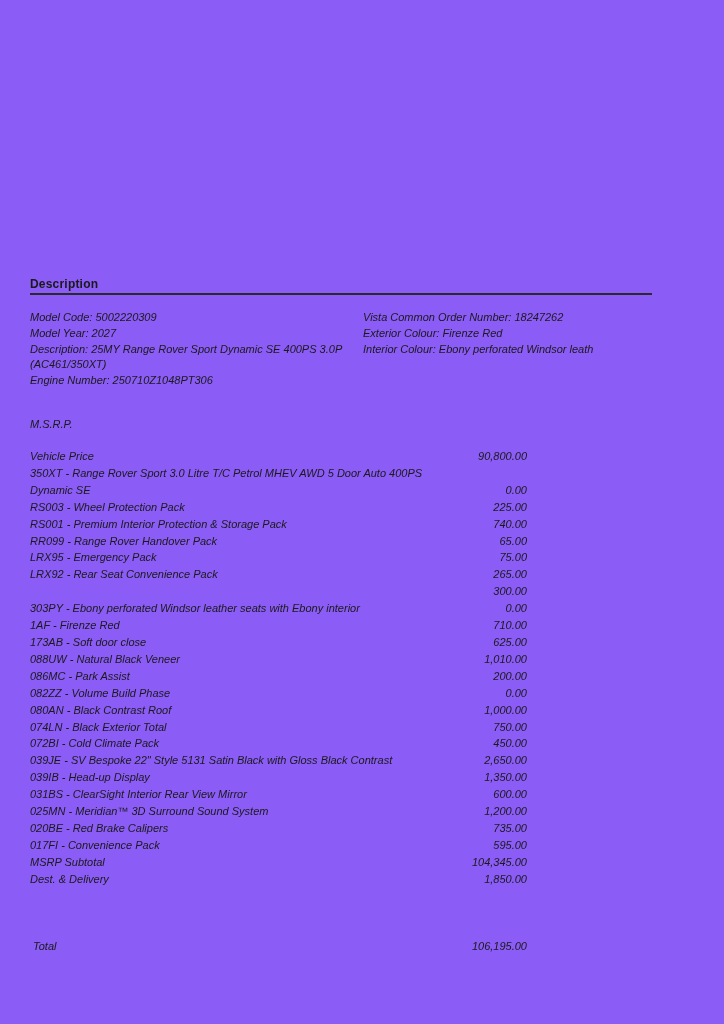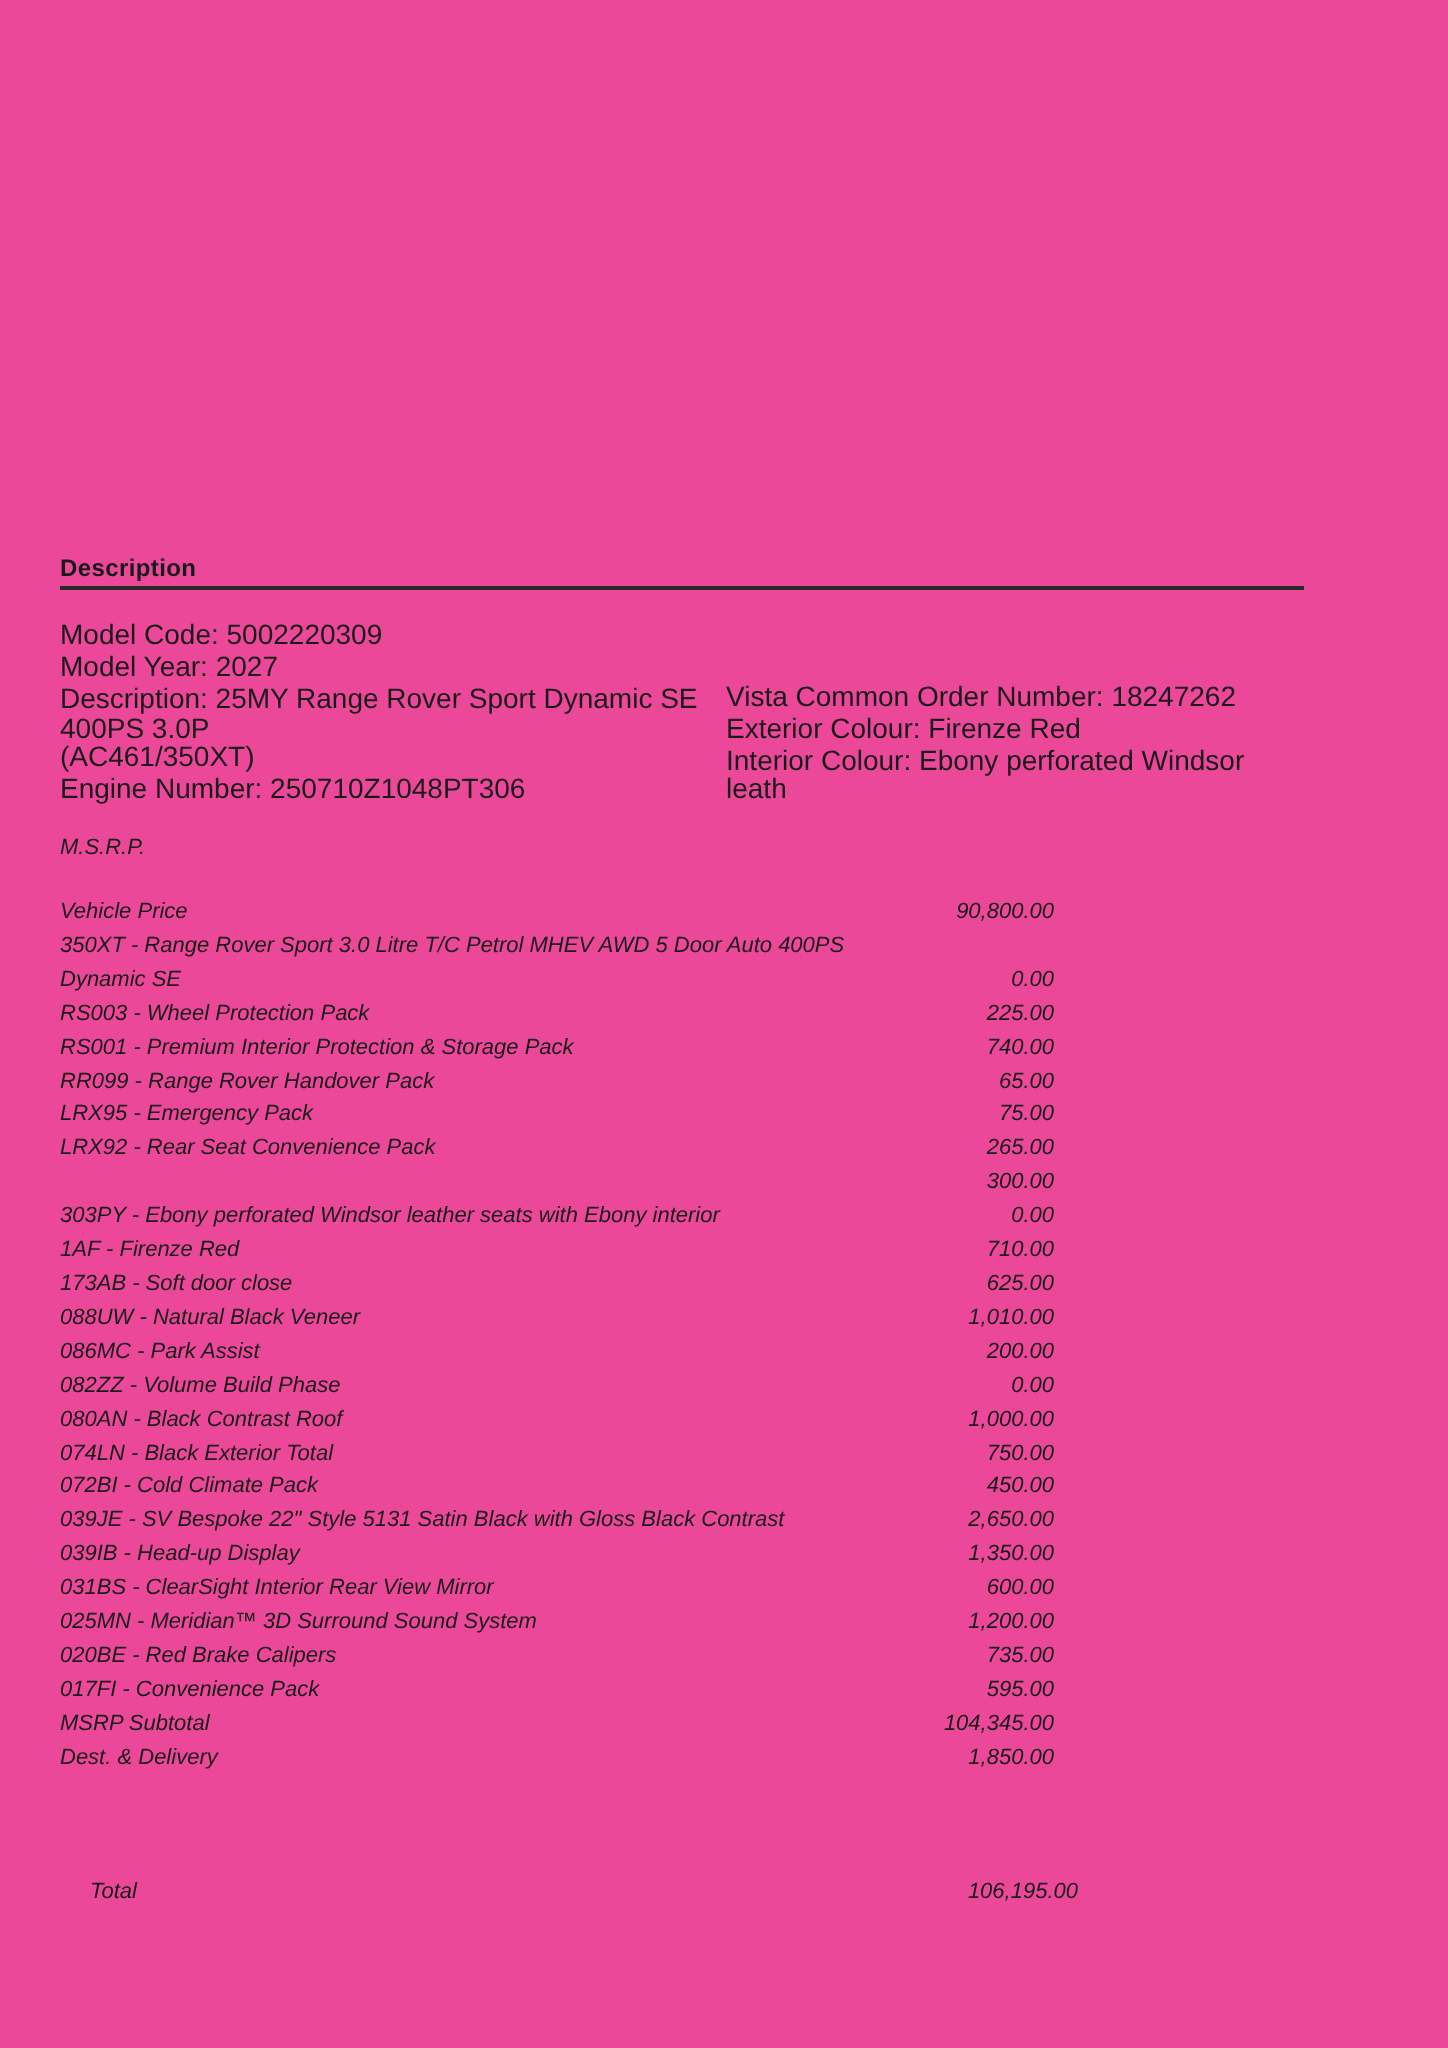--- a/index.html
+++ b/index.html
@@ -4,43 +4,43 @@
 <style>
   * { margin: 0; padding: 0; box-sizing: border-box; }
   html, body {
     background: #ffffff;
     font-family: "Liberation Sans", "DejaVu Sans", sans-serif;
   }
   .page {
     position: relative;
     width: 724px;
     height: 1024px;
-    background: #ec4899;
+    background: #8b5cf6;
     color: #1a1a1a;
     overflow: hidden;
   }
   .content {
     position: absolute;
     left: 30px;
     top: 278px;
     width: 622px;
   }
   .section-header {
     font-size: 12px;
     font-weight: bold;
     line-height: 13px;
     padding-bottom: 2px;
     border-bottom: 2px solid #2a2a2a;
     letter-spacing: 0.2px;
   }
   .meta {
     display: flex;
     margin-top: 15px;
-    font-size: 14px;
-    align-items: flex-end;
+    font-style: italic;
+    font-size: 11px;
   }
   .meta-col-left { width: 333px; }
   .meta-col-right { flex: 1; }
   .meta-line {
     line-height: 14.5px;
     margin-bottom: 1.5px;
     white-space: pre-wrap;
   }
   .msrp-header-row {
     position: absolute;
@@ -69,21 +69,21 @@
     width: 410px;
     white-space: pre-wrap;
   }
   .price-row-value {
     flex: 1;
     text-align: right;
   }
   .total-row {
     position: absolute;
     top: 660px;
-    left: 12px;
+    left: 0;
     width: 497px;
     display: flex;
     font-style: italic;
     font-size: 11px;
     line-height: 17px;
   }
   .total-row .price-row-label { padding-left: 3px; }
 </style>
 </head>
 <body>

